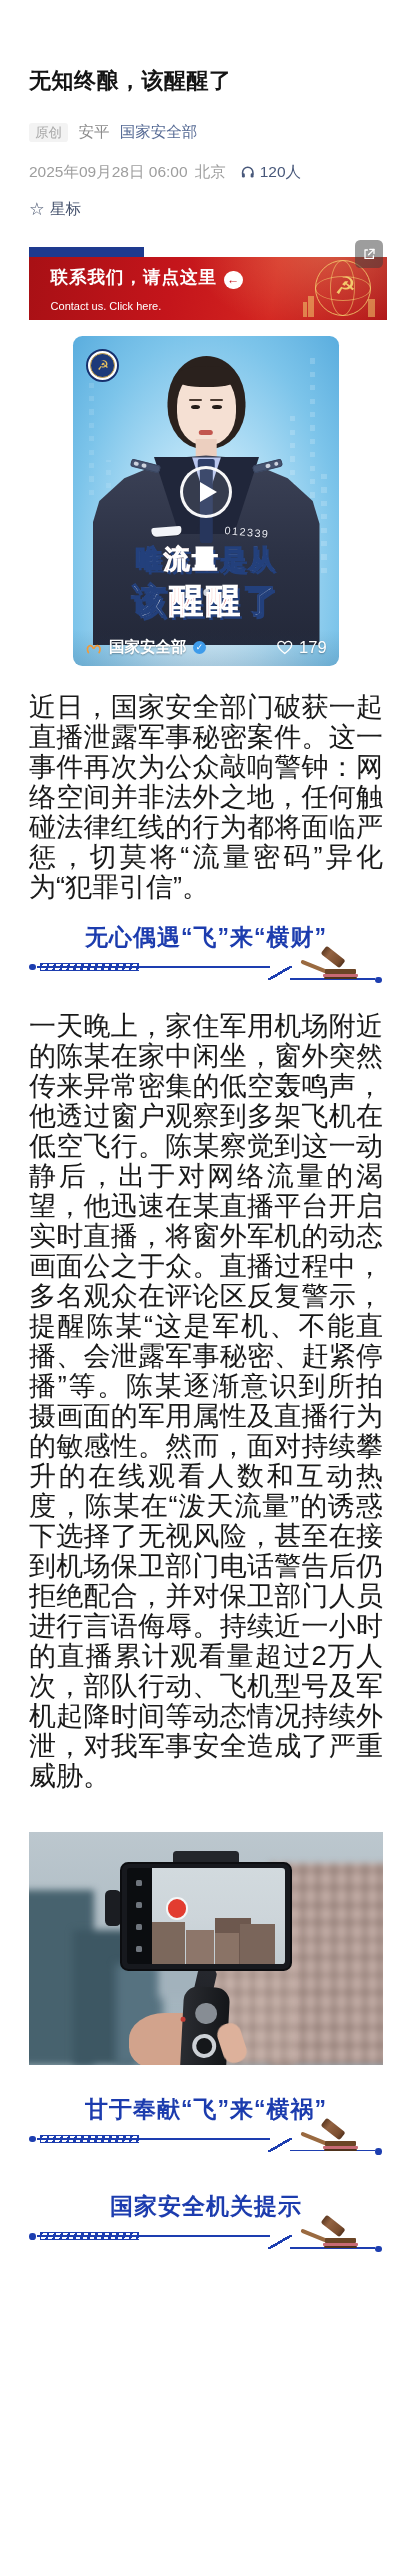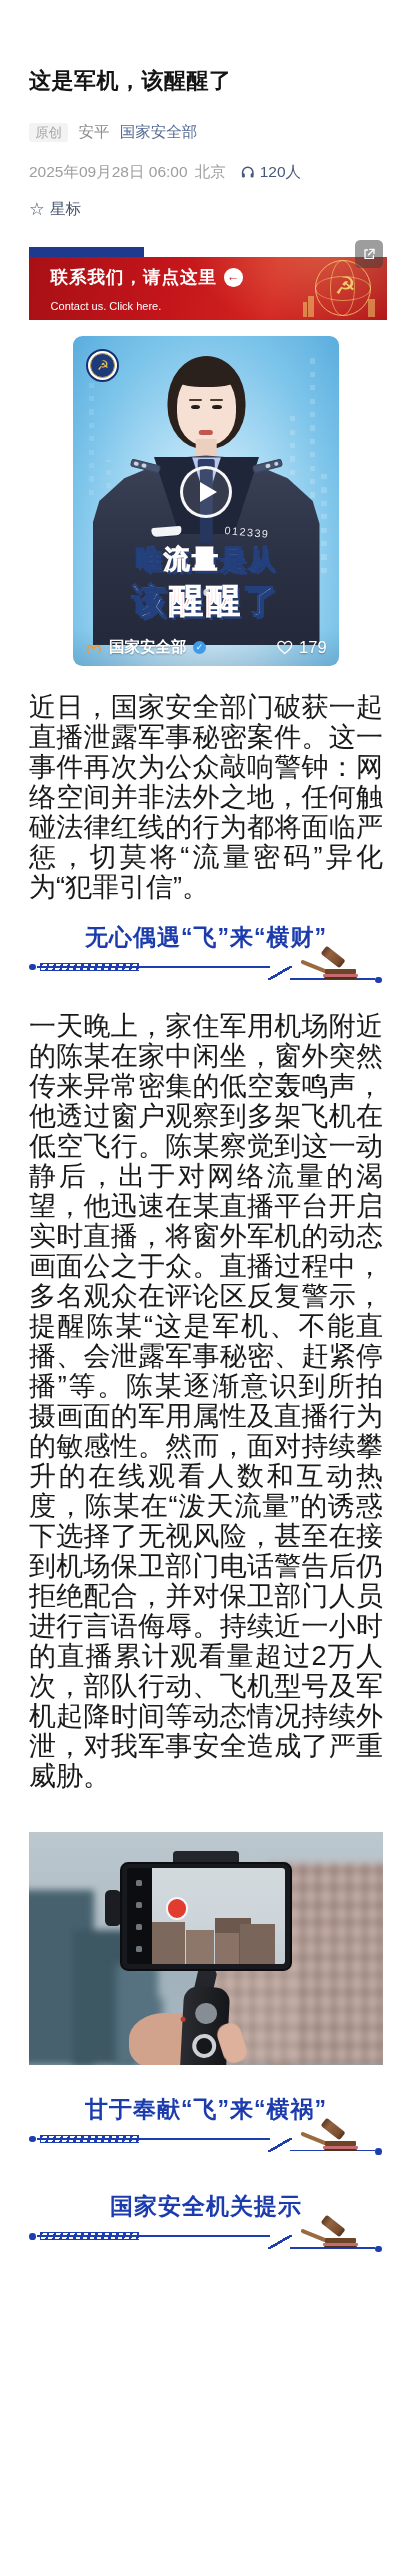--- a/index.html
+++ b/index.html
@@ -17,21 +17,21 @@
   .listen{display:flex;align-items:center;gap:4.1px;color:#48587a;margin-left:7.2px;}
   .starrow{display:flex;align-items:center;gap:5.2px;margin-top:16.5px;color:#43506b;font-size:15.5px;}
   .star-glyph{font-size:17.5px;line-height:17.5px;color:#43506b;}
 
   
   .cb{margin-top:27px;position:relative;width:358px;}
   .cb-tab{width:115px;height:10.3px;background:#1e3a8f;}
   .cb-red{height:63px;background:linear-gradient(100deg,#a81015 0%,#c4151b 40%,#d32420 68%,#ae1015 100%);position:relative;overflow:hidden;display:flex;flex-direction:column;justify-content:center;padding-left:21.6px;}
   .cb-red::before{content:"";position:absolute;right:-31px;top:-41px;width:247px;height:134px;
     background:radial-gradient(ellipse at 65% 25%,rgba(255,225,150,.30),transparent 62%);}
-  .cb-l1{display:flex;align-items:center;gap:7.2px;color:#fff;font-size:17.5px;font-weight:700;letter-spacing:1px;z-index:2;}
+  .cb-l1{display:flex;align-items:flex-end;gap:7.2px;color:#fff;font-size:17.5px;font-weight:700;letter-spacing:1px;z-index:2;}
   .cb-l2{color:#fff;font-size:11px;margin-top:11px;z-index:2;}
   .cb-arrow{width:18.5px;height:18.5px;border-radius:50%;background:#fff;display:flex;align-items:center;justify-content:center;color:#c3161c;font-size:12.4px;font-weight:700;}
   .cb-globe{position:absolute;right:12.4px;top:2.1px;width:77px;height:58px;z-index:1;}
   .cb-ring{position:absolute;right:4.1px;top:1px;width:54px;height:54px;border:1.5px solid rgba(243,201,108,.85);border-radius:50%;}
   .cb-ring-v{position:absolute;right:19.6px;top:1px;width:23px;height:54px;border:1px solid rgba(243,201,108,.6);border-radius:50%;}
   .cb-ring-h{position:absolute;right:4.1px;top:16.5px;width:54px;height:23px;border:1px solid rgba(243,201,108,.6);border-radius:50%;}
   .cb-emblem{position:absolute;right:18.5px;top:14.4px;font-size:24px;color:#f3c96c;line-height:24px;}
   .cb-b1,.cb-b2,.cb-b3{position:absolute;bottom:0;background:rgba(243,201,108,.55);}
   .cb-b1{right:61px;width:5.2px;height:21.6px;}
   .cb-b2{right:68px;width:4.1px;height:15.5px;}
@@ -158,21 +158,21 @@
   .thumb{position:absolute;left:calc(50% + 14.4px);top:191px;width:24px;height:40px;background:#ddb19b;border-radius:11.3px;transform:rotate(-18deg);filter:blur(0.5px);z-index:7;}
 
   .svgic{display:block;}
 </style>
 </head>
 <body>
 
 <div class="page">
   <div class="content">
 
-    <h1 class="title">这是军机，该醒醒了</h1>
+    <h1 class="title">无知终酿，该醒醒了</h1>
 
     <div class="byline">
       <span class="orig-badge">原创</span>
       <span class="author">安平</span>
       <span class="account-link">国家安全部</span>
     </div>
 
     <div class="meta">
       <span>2025年09月28日 06:00</span>
       <span>北京</span>

